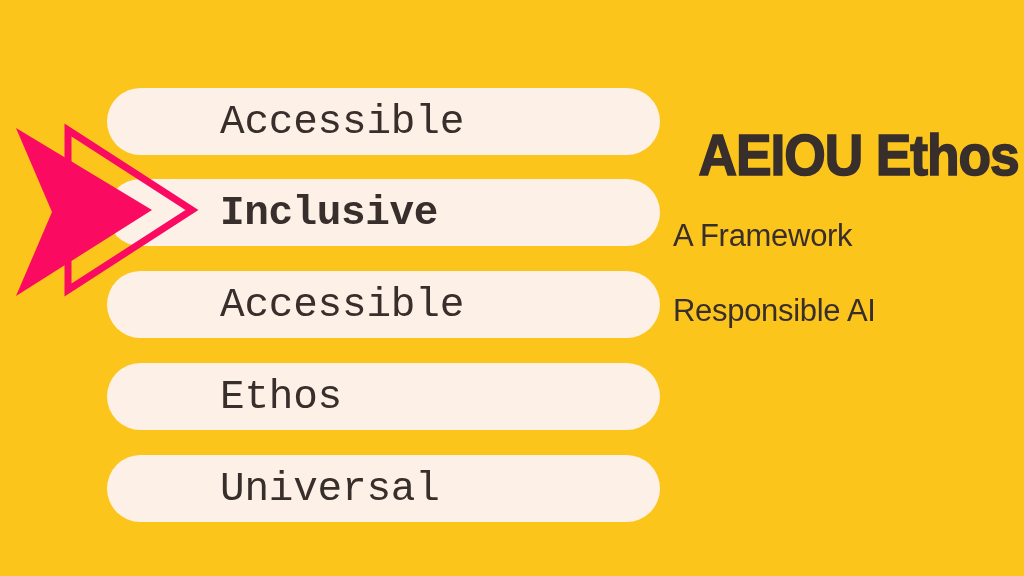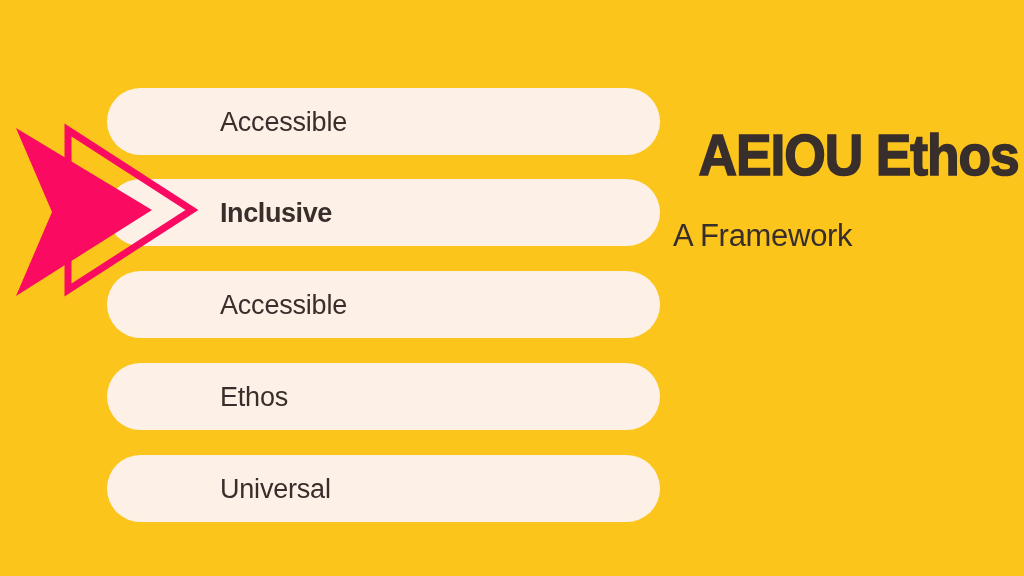--- a/index.html
+++ b/index.html
@@ -36,22 +36,22 @@
     background: #FDF1E7;
     border-radius: 34px;
     box-sizing: border-box;
   }
 
   .pill-label {
     position: absolute;
     left: 113px;
     top: 50%;
     transform: translateY(-50%);
-    font-family: Liberation Sans, sans-serif;
-    font-size: 27px;
+    font-family: Liberation Mono, monospace;
+    font-size: 41px;
     font-weight: 400;
     letter-spacing: -0.2px;
     color: #382E2B;
     white-space: nowrap;
     line-height: 1;
   }
 
   .pill.is-active .pill-label {
     font-weight: 700;
     letter-spacing: -0.4px;
@@ -144,16 +144,17 @@
       <polygon points="68,12 192,92 68,172" fill="none" stroke="#FA0A60" stroke-width="7" stroke-linejoin="miter"></polygon>
 
       <polygon points="16,10 152,92 16,178 52,94" fill="#FA0A60"></polygon>
     </svg>
   </div>
 
   <div id="title-block">
     <div id="brand-title">AEIOU Ethos</div>
     <div id="brand-subtitle">
       <span class="sub-line">A Framework</span>
+      <span class="sub-line">Responsible AI</span>
     </div>
   </div>
 
 </div>
 
 </body></html>

